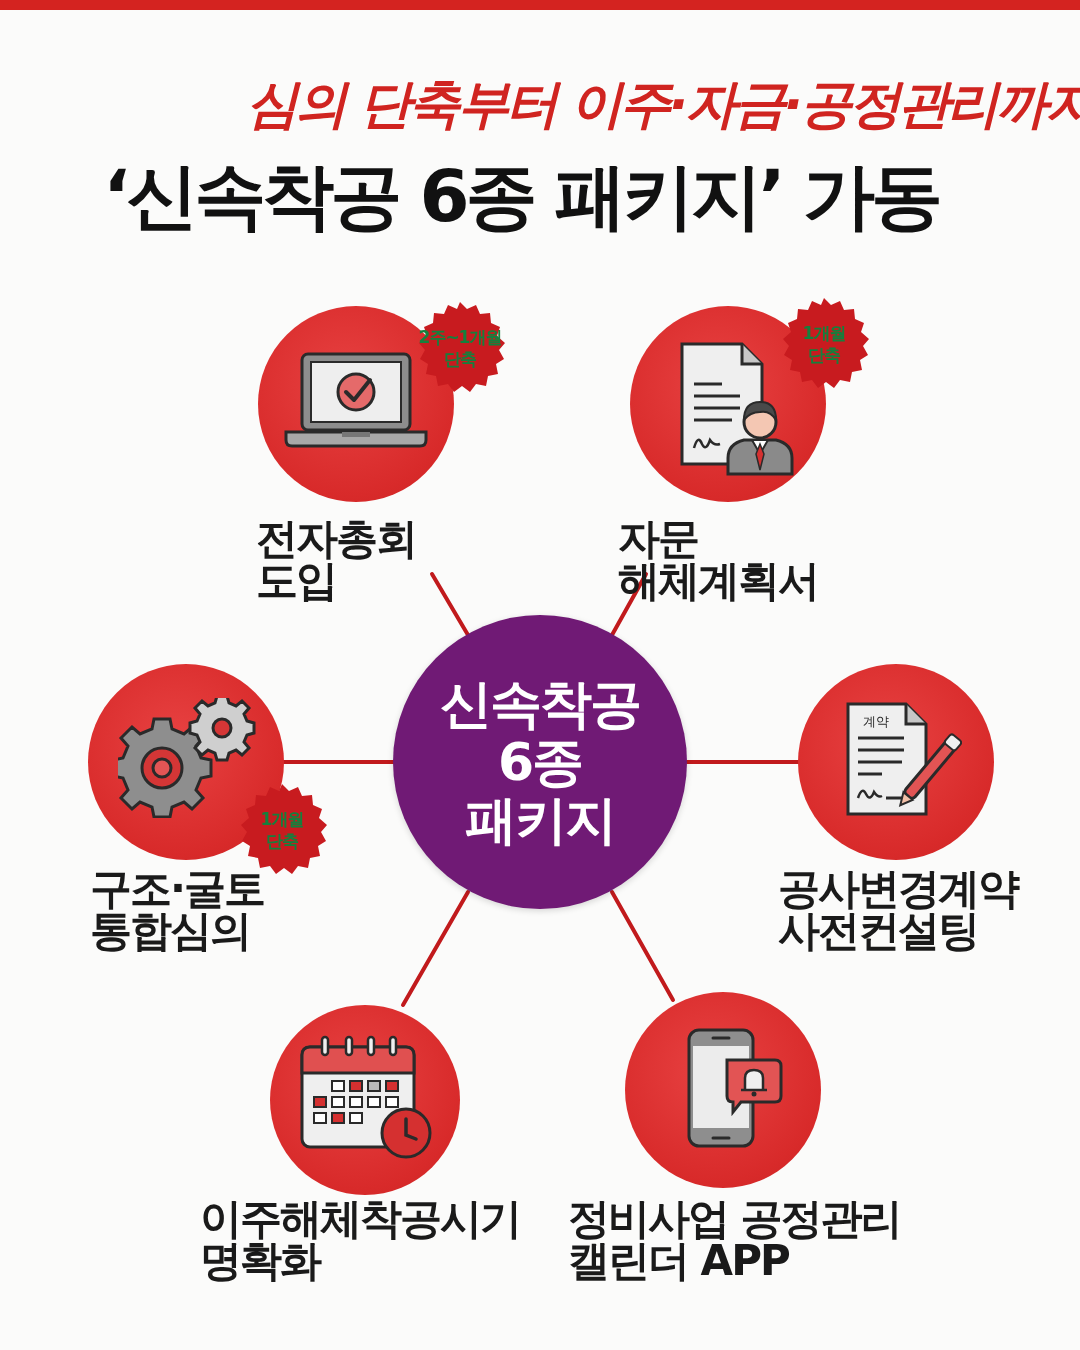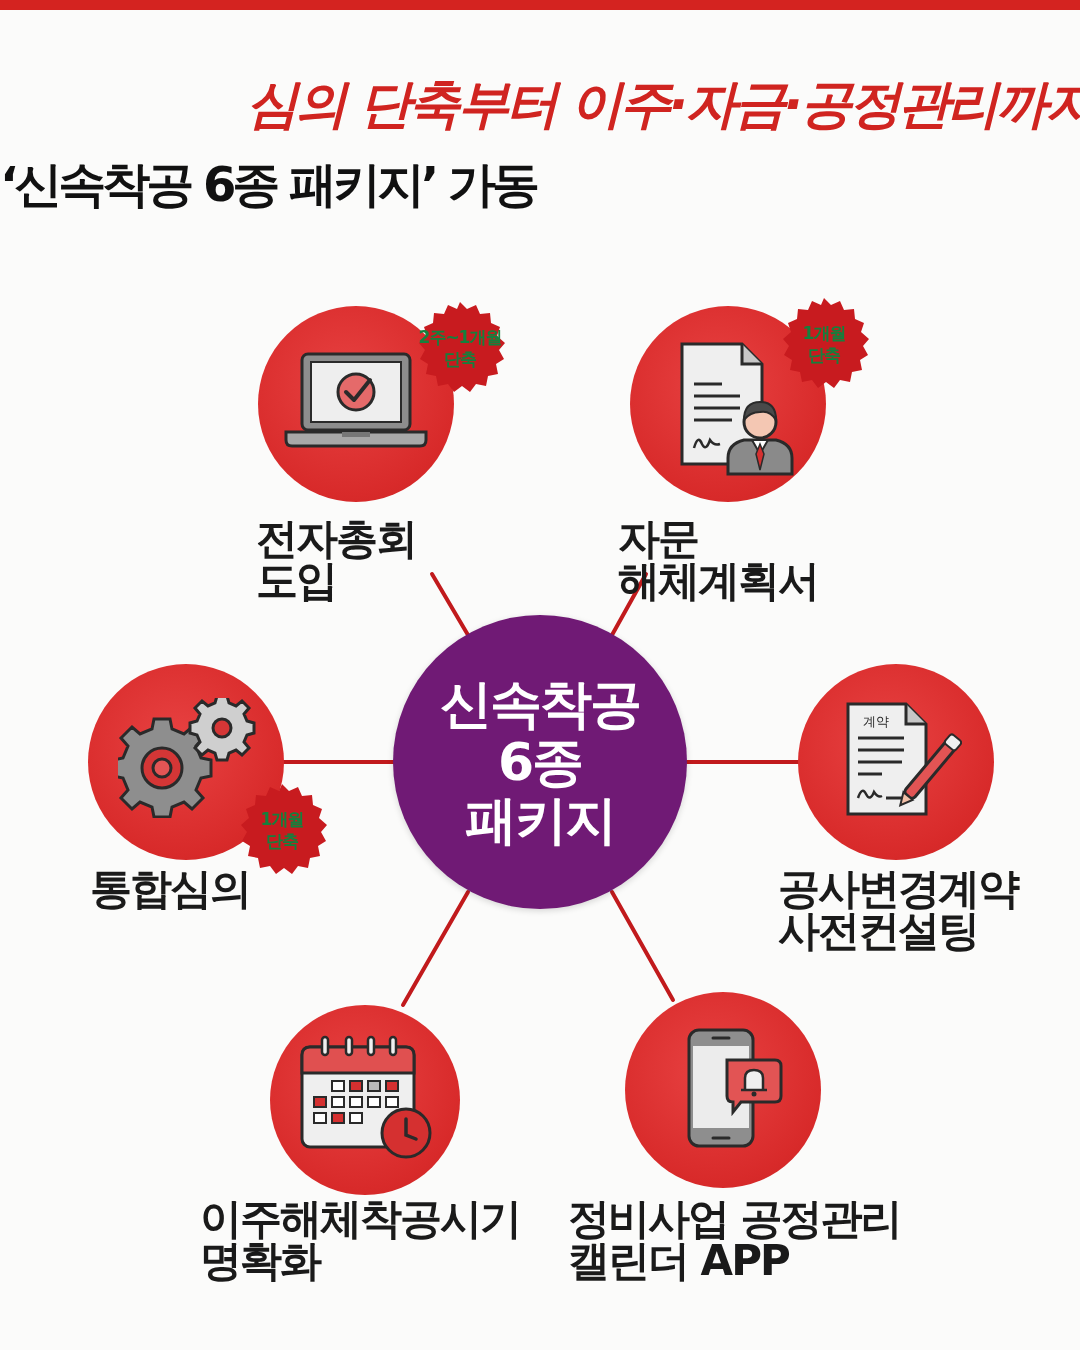--- a/index.html
+++ b/index.html
@@ -1,22 +1,22 @@
 <!DOCTYPE html>
 <html><head>
 <meta charset="utf-8">
 <style>
   html, body { margin:0; padding:0; }
   body { width:1080px; height:1350px; background:#fbfbfa; position:relative; overflow:hidden;
          font-family:"DejaVu Sans", "Liberation Sans", sans-serif; }
   .topbar { position:absolute; left:0; top:0; width:1080px; height:10px; background:#d42320; }
   .title1 { position:absolute; left:14px; width:1080px; top:78px; text-align:right; color:#d02420;
             font-size:52px; font-weight:bold; letter-spacing:-3px; line-height:1;font-style:italic; }
-  .title2 { position:absolute; left:0; width:1042px; top:160px; text-align:left; color:#111;
-            font-size:48px; font-weight:bold; letter-spacing:-4px; line-height:1; }
+  .title2 { position:absolute; left:0; width:1042px; top:160px; text-align:center; color:#111;
+            font-size:72px; font-weight:bold; letter-spacing:-4px; line-height:1; }
   svg.lines { position:absolute; left:0; top:0; }
   .hub { position:absolute; left:393px; top:615px; width:294px; height:294px; border-radius:50%;
          background:#701a75; color:#fff; display:flex; flex-direction:column; align-items:center;
          justify-content:center; font-size:52px; line-height:58px; font-weight:bold; letter-spacing:-2px;
          box-shadow:0 2px 6px rgba(0,0,0,.15); }
   .node { position:absolute; border-radius:50%; background:radial-gradient(circle at 45% 40%, #e84242 0%, #d82a2a 70%, #c92222 100%); }
   .icon { position:absolute; }
   .badge { position:absolute; width:96px; height:96px; }
   .badge svg { position:absolute; left:0; top:0; }
   .badge .bt { position:absolute; left:0; top:0; width:96px; height:96px; display:flex; flex-direction:column;
@@ -125,20 +125,21 @@
 <div class="badge" style="left:234px;top:782px;">
   <svg width="96" height="96" viewBox="0 0 96 96">
     <path fill="#c81b1f" d="M48 2 L55 9 L64 5 L68 14 L78 13 L79 23 L88 27 L85 36 L93 43 L87 50 L92 59 L84 64 L86 74 L76 76 L74 86 L64 84 L58 92 L50 86 L42 92 L36 84 L26 86 L24 76 L14 74 L16 64 L8 59 L13 50 L7 43 L15 36 L12 27 L21 23 L22 13 L32 14 L36 5 L45 9 Z"></path>
   </svg>
   <div class="bt">
     <span>1개월</span>
     <span>단축</span>
   </div>
 </div>
 <div class="label" style="left:90px;top:868px;width:190px;">
+  <span>구조·굴토</span>
   <span>통합심의</span>
 </div>
 
 <div class="node" style="left:798px;top:664px;width:196px;height:196px;">
   <svg class="icon" style="left:44px;top:30px;" width="120" height="130" viewBox="0 0 120 130">
     <path d="M6 10 H64 L84 30 V120 H6 Z" fill="#efefef" stroke="#2a2a2a" stroke-width="3"></path>
     <path d="M64 10 V30 H84" fill="#c7c7c7" stroke="#2a2a2a" stroke-width="3"></path>
     <text x="34" y="32" font-family="DejaVu Sans, sans-serif" font-size="13" fill="#2a2a2a" text-anchor="middle">계약</text>
     <g stroke="#2a2a2a" stroke-width="3">
         <line x1="16" y1="44" x2="62" y2="44"></line>

